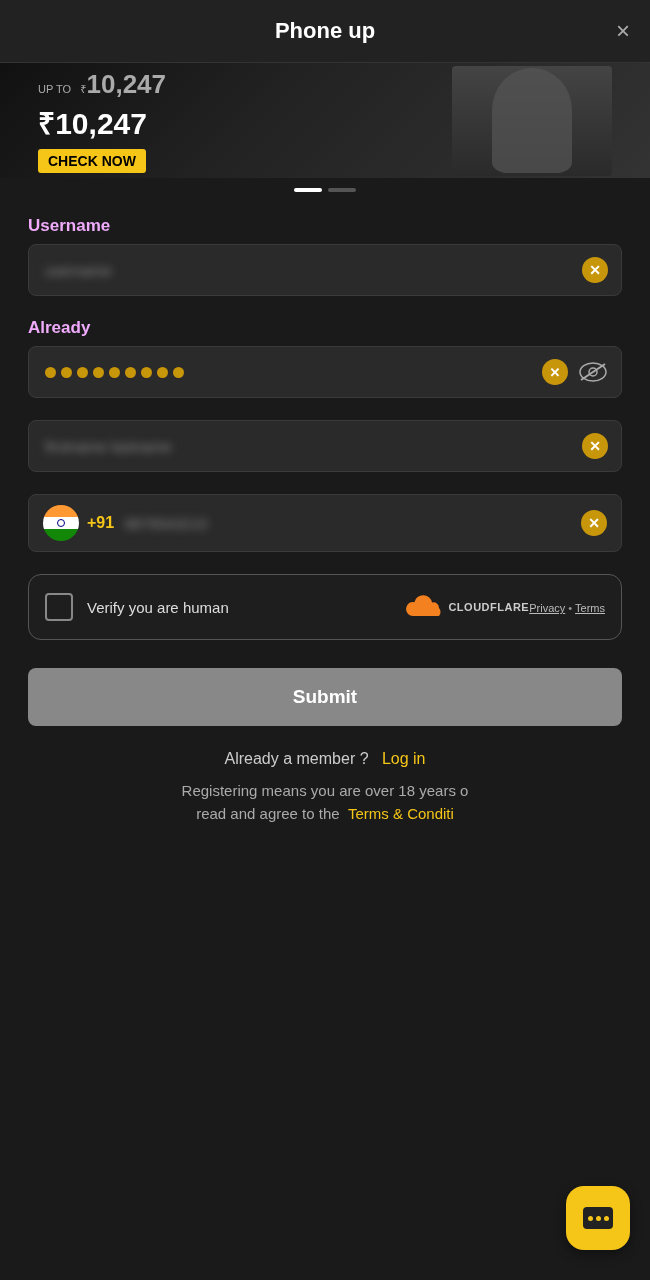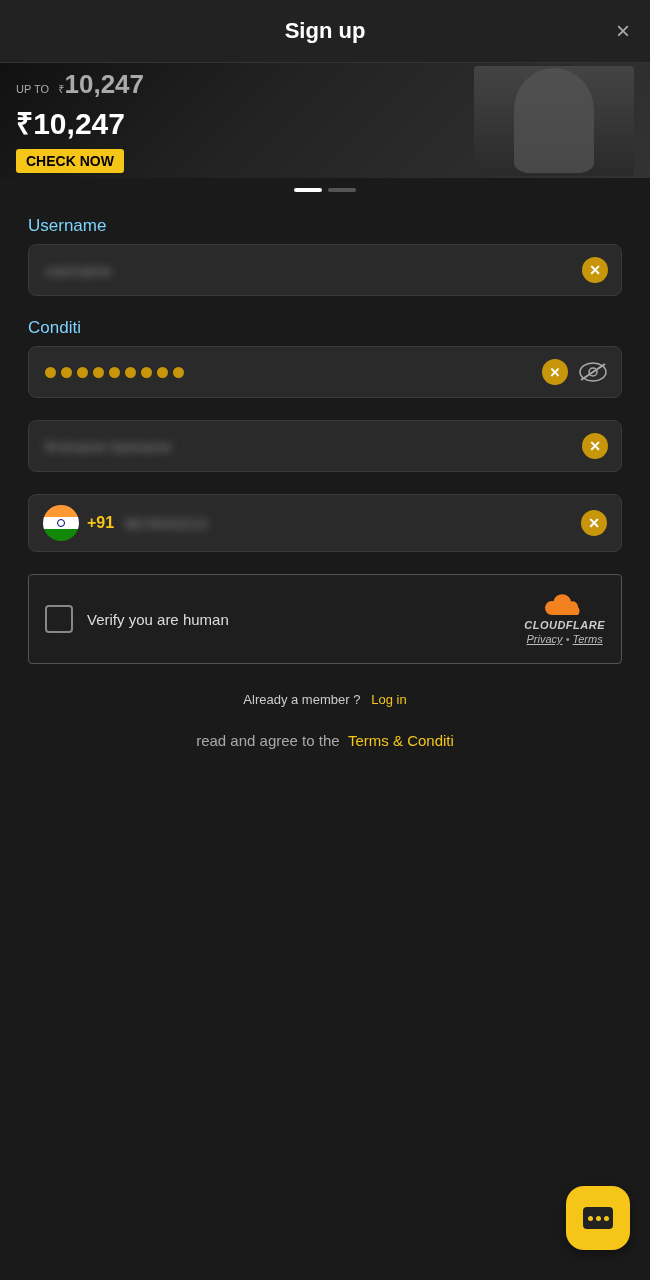--- a/index.html
+++ b/index.html
@@ -50,21 +50,21 @@
       align-items: center;
       justify-content: center;
       overflow: hidden;
       position: relative;
     }
     .banner-content {
       display: flex;
       align-items: center;
       justify-content: space-between;
       width: 100%;
-      padding: 0 16px;
+      padding: 0 38px;
     }
     .banner-text {
       color: #fff;
     }
     .banner-text .up-to {
       font-size: 11px;
       color: #aaa;
       text-transform: uppercase;
     }
     .banner-btn {
@@ -253,21 +253,21 @@
       font-size: 14px;
       color: #fff;
       font-weight: 700;
       border: none;
       flex-shrink: 0;
     }
 
     
     .captcha-box {
       border: 1.5px solid #555;
-      border-radius: 4px;
+      border-radius: 13px;
       padding: 18px 16px;
       display: flex;
       align-items: center;
       justify-content: space-between;
       margin-bottom: 28px;
       background: #1e1e1e;
     }
     .captcha-left {
       display: flex;
       align-items: center;
@@ -286,23 +286,22 @@
       font-size: 15px;
       color: #ddd;
     }
     .captcha-right {
       display: flex;
       flex-direction: column;
       align-items: center;
     }
     .cloudflare-logo {
       display: flex;
-      flex-direction: column;
-      align-items: center;
-      font-style: italic;
+      flex-direction: row;
+      align-items: center;
     }
     .cf-icon {
       display: flex;
       align-items: center;
       gap: 4px;
     }
     .cf-text {
       font-size: 11px;
       font-weight: 700;
       color: #ccc;
@@ -330,22 +329,23 @@
       padding: 18px;
       border-radius: 8px;
       border: none;
       cursor: pointer;
       margin-bottom: 24px;
     }
 
     
     .already-member {
       text-align: center;
-      font-size: 13px;
+      font-size: 16px;
       color: #ccc;
+      margin-bottom: 12px;
     }
     .already-member a {
       color: #f5c518;
       text-decoration: none;
       cursor: pointer;
     }
     .register-notice {
       text-align: center;
       font-size: 15px;
       color: #aaa;
@@ -388,30 +388,30 @@
     }
     .chat-ellipsis span {
       width: 5px;
       height: 5px;
       border-radius: 50%;
       background: #f5c518;
     }
 
     .section-label {
       font-size: 17px;
-      font-weight: 400;
-      color: #7dd3fc;
+      font-weight: 700;
+      color: #f0abfc;
       margin-bottom: 8px;
     }
   </style>
 </head>
 <body>
 
 <div class="header">
-  <span class="header-title">Sign up</span>
+  <span class="header-title">Phone up</span>
   <button class="close-btn">×</button>
 </div>
 
 <div class="banner">
   <div class="banner-content">
     <div class="banner-text">
       <div class="up-to">
         <span>UP TO</span>
         &nbsp;
         <span>₹</span><span style="font-size:26px;font-weight:800;">10,247</span>
@@ -437,21 +437,21 @@
   
   <div class="section-label">Username</div>
   <div class="input-wrapper">
     <div style="background:#2a2a2a;border:1px solid #3a3a3a;border-radius:8px;padding:14px 50px 14px 16px;min-height:52px;display:flex;align-items:center;">
       <span class="blurred-text">username</span>
     </div>
     <button class="input-clear-btn">✕</button>
   </div>
 
   
-  <div class="section-label">Conditi</div>
+  <div class="section-label">Already</div>
   <div class="input-wrapper">
     <div style="background:#2a2a2a;border:1px solid #3a3a3a;border-radius:8px;min-height:52px;display:flex;align-items:center;">
       <div class="password-dots">
         <span class="pdot"></span>
         <span class="pdot"></span>
         <span class="pdot"></span>
         <span class="pdot"></span>
         <span class="pdot"></span>
         <span class="pdot"></span>
         <span class="pdot"></span>
@@ -511,30 +511,32 @@
         <div class="cf-links">
           <a>Privacy</a>
           <span>•</span>
           <a>Terms</a>
         </div>
       </div>
     </div>
   </div>
 
   
+  <button class="submit-btn">Submit</button>
 
   
   <div class="already-member">
     <span>Already a member ?</span>
     &nbsp;
     <a>Log in</a>
   </div>
 
   
   <div class="register-notice">
+    <span>Registering means you are over 18 years o</span>
     <br>
     <span>read and agree to the</span>
     &nbsp;<a>Terms &amp; Conditi</a>
   </div>
 
 </div>
 
 <div class="chat-btn">
   <div class="chat-icon-inner">
     <div class="chat-ellipsis">

